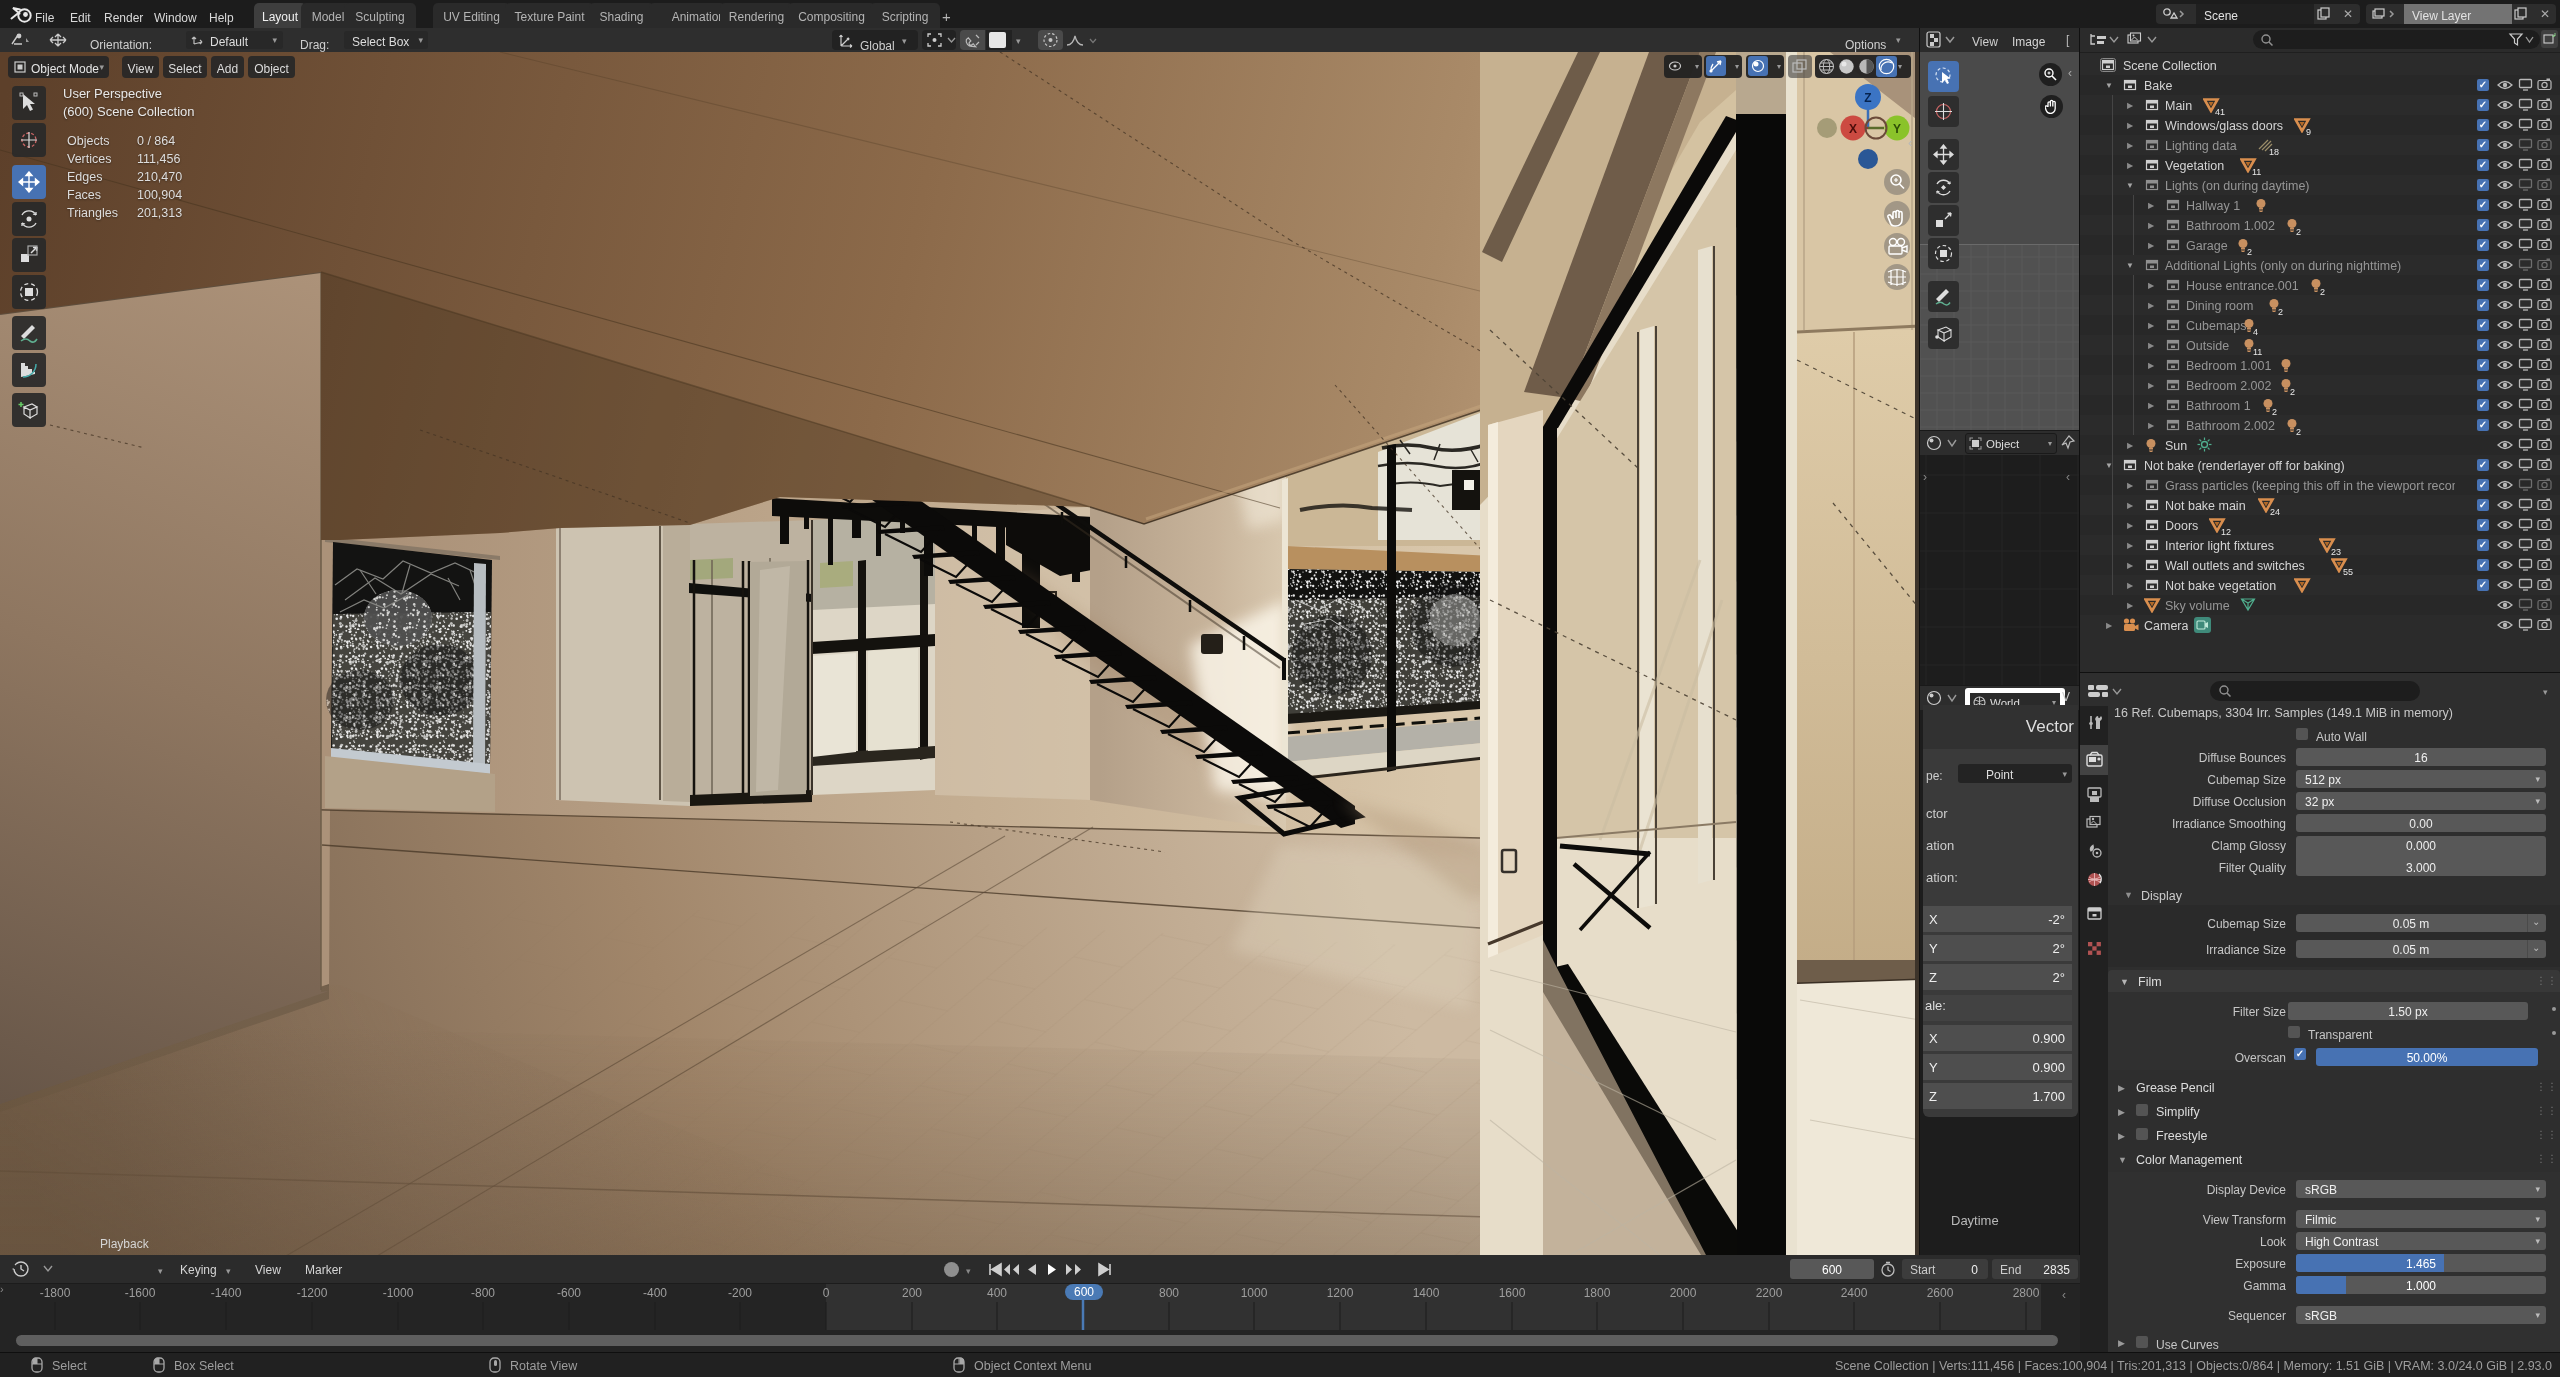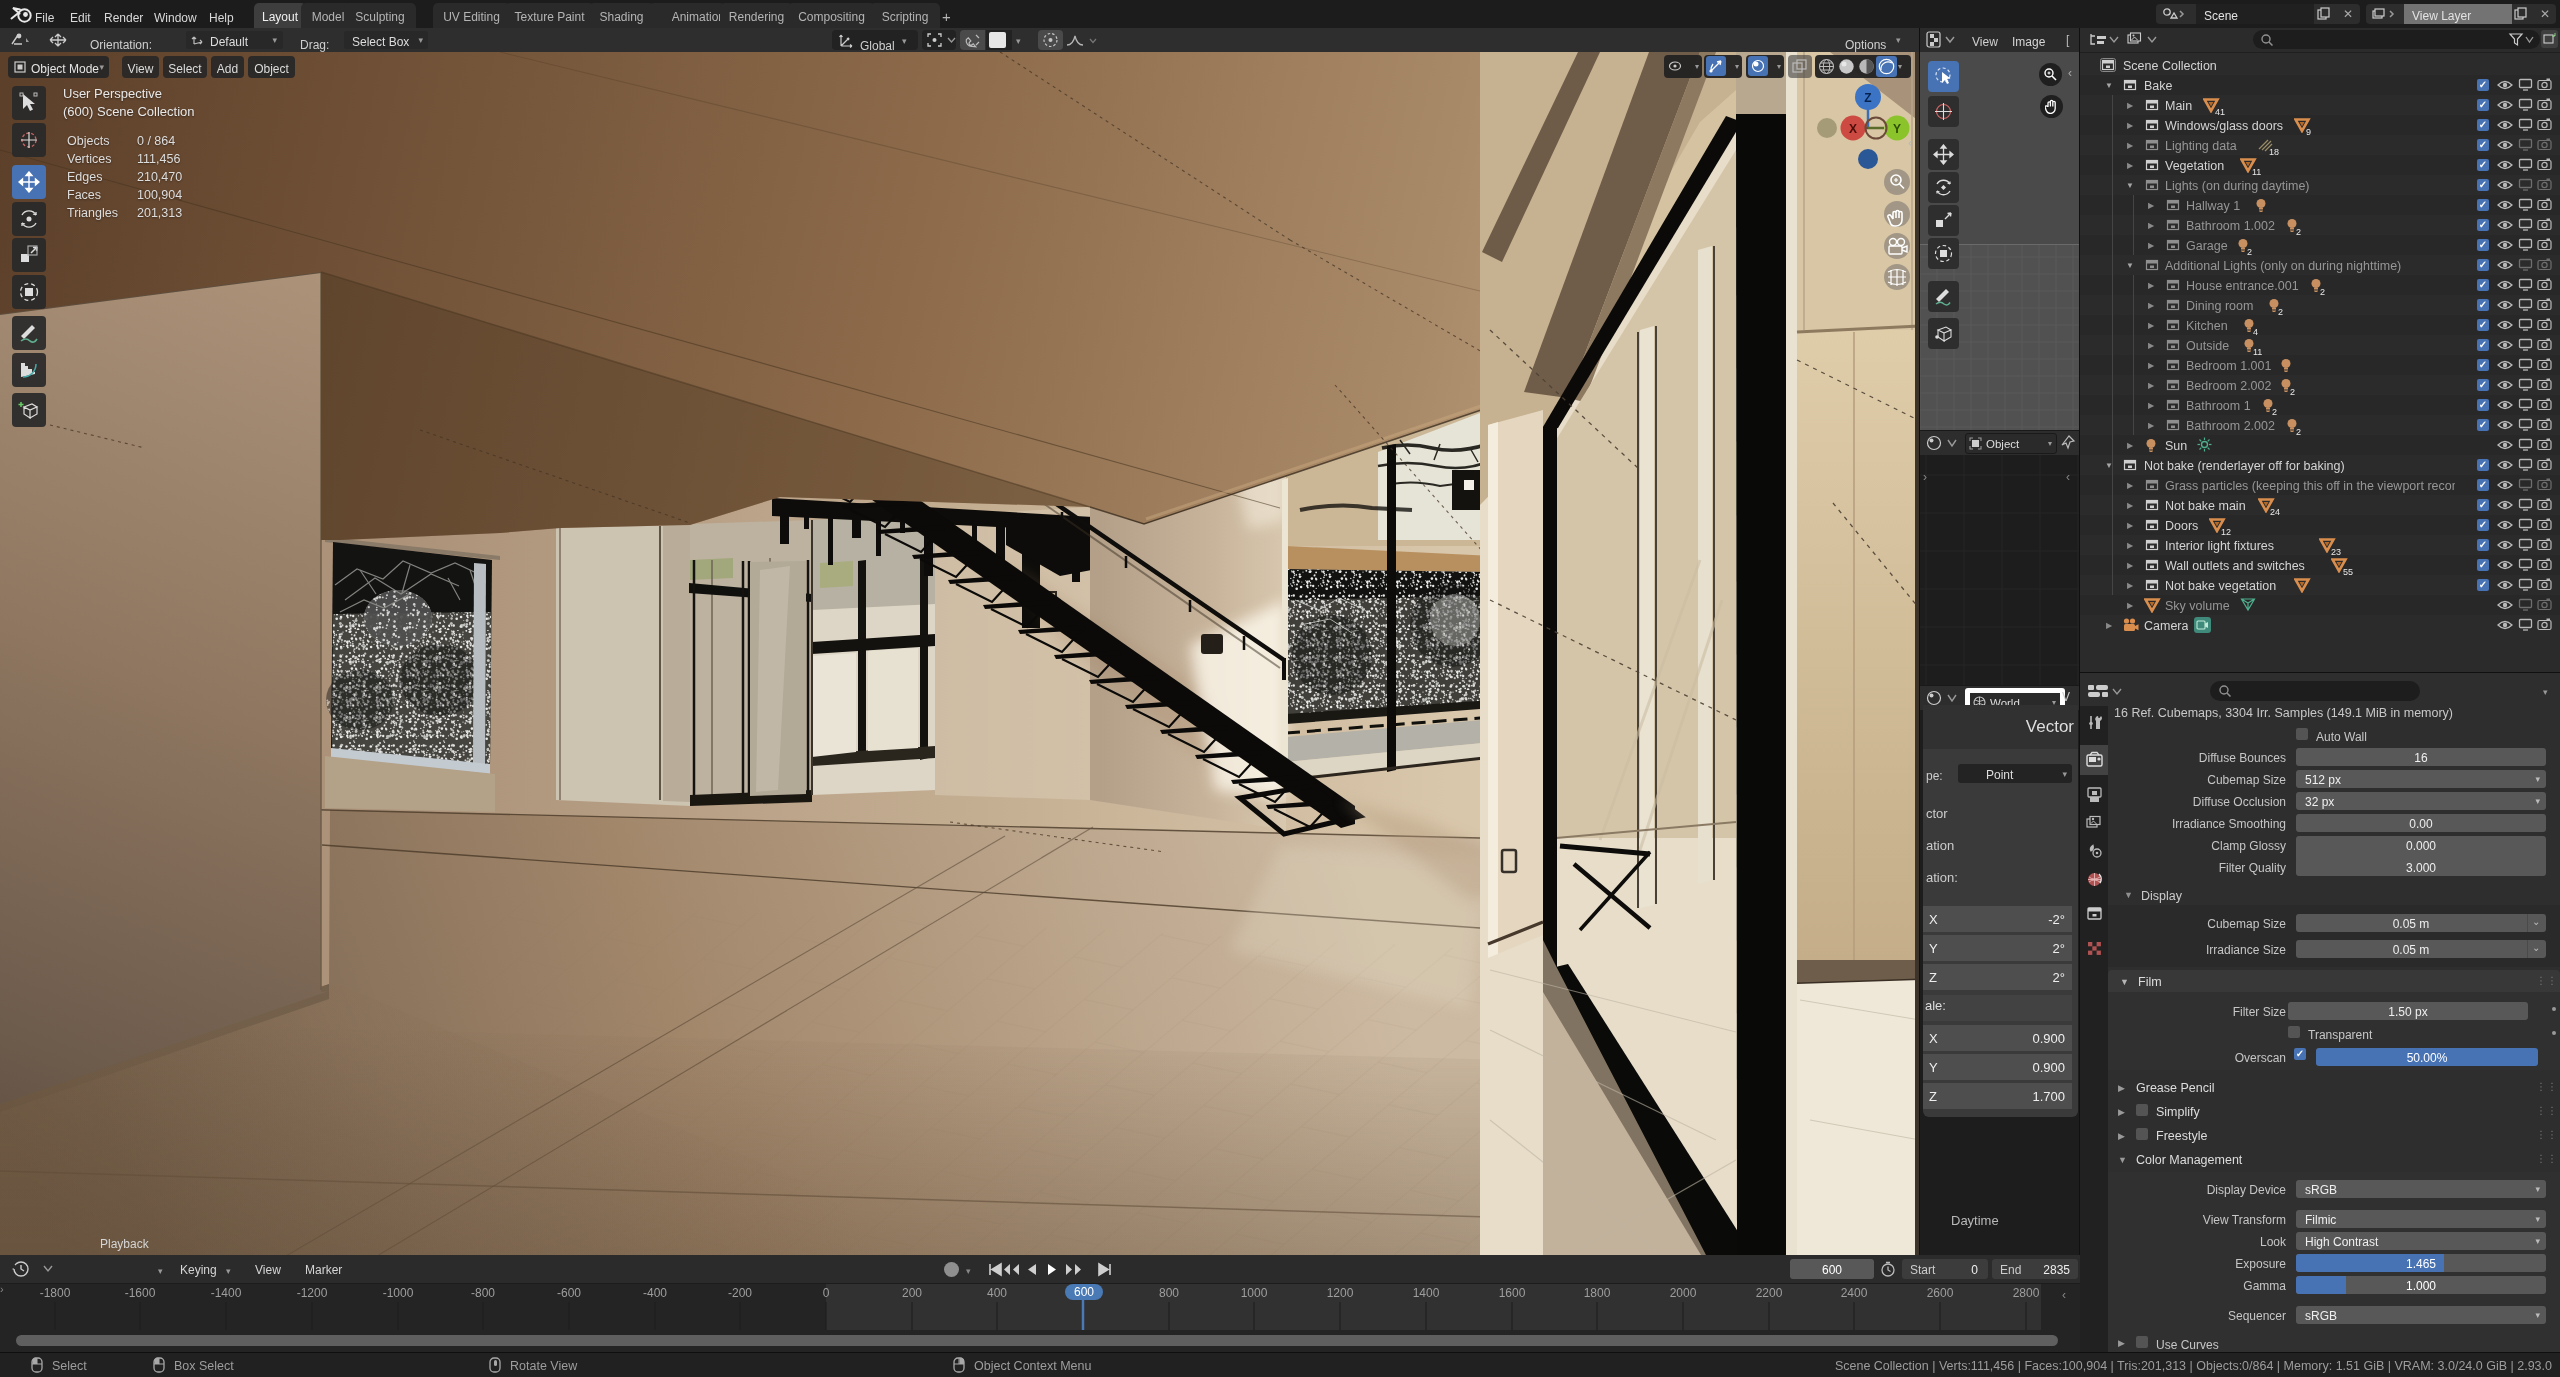--- a/index.html
+++ b/index.html
@@ -1360,21 +1360,21 @@
     <rect x="1" y="2.5" width="13" height="9" rx="1.5" fill="none" stroke="#b9b9b9" stroke-width="1.2"></rect>
     <circle cx="7.5" cy="7" r="2.6" fill="none" stroke="#b9b9b9" stroke-width="1.2"></circle>
     <rect x="9.5" y="0.5" width="3.5" height="2" fill="#b9b9b9"></rect>
   </svg>
 <div class="a" style="left:2148px;top:321px;color:#8a8a8a;font-size:8px">▶</div>
 <svg class="a" style="left:2165px;top:318px" width="16" height="14" viewBox="0 0 16 14">
     <rect x="2.5" y="2.5" width="11" height="9" fill="none" stroke="#8f8f8f" stroke-width="1.2"></rect>
     <rect x="2.5" y="2.5" width="11" height="3" fill="#8f8f8f"></rect>
     <rect x="6" y="7.5" width="4" height="2.5" fill="#8f8f8f"></rect>
   </svg>
-<div class="a" style="left:2186px;top:319px;color:#969696;font-size:12.5px;white-space:nowrap;max-width:290px;overflow:hidden">Kitchen</div>
+<div class="a" style="left:2186px;top:319px;color:#969696;font-size:12.5px;white-space:nowrap;max-width:290px;overflow:hidden">Cubemaps</div>
 <svg class="a" style="left:2242px;top:318px" width="14" height="15" viewBox="0 0 14 15">
     <circle cx="7" cy="5.5" r="4.5" fill="#c89060"></circle>
     <path d="M5 10.5 h4 M5 12 h4 M5.5 13.5 h3" stroke="#c89060" stroke-width="1.1"></path>
   </svg>
 <div class="a" style="left:2253px;top:327px;color:#e8e8e8;font-size:9px">4</div>
 <div class="chkon" style="left:2477px;top:319px">✓</div>
 <svg class="a" style="left:2497px;top:319px" width="16" height="12" viewBox="0 0 16 12">
     <path d="M1 6 Q8 -1 15 6 Q8 13 1 6 Z" fill="none" stroke="#b9b9b9" stroke-width="1.3"></path>
     <circle cx="8" cy="6" r="2.2" fill="#b9b9b9"></circle>
   </svg>

